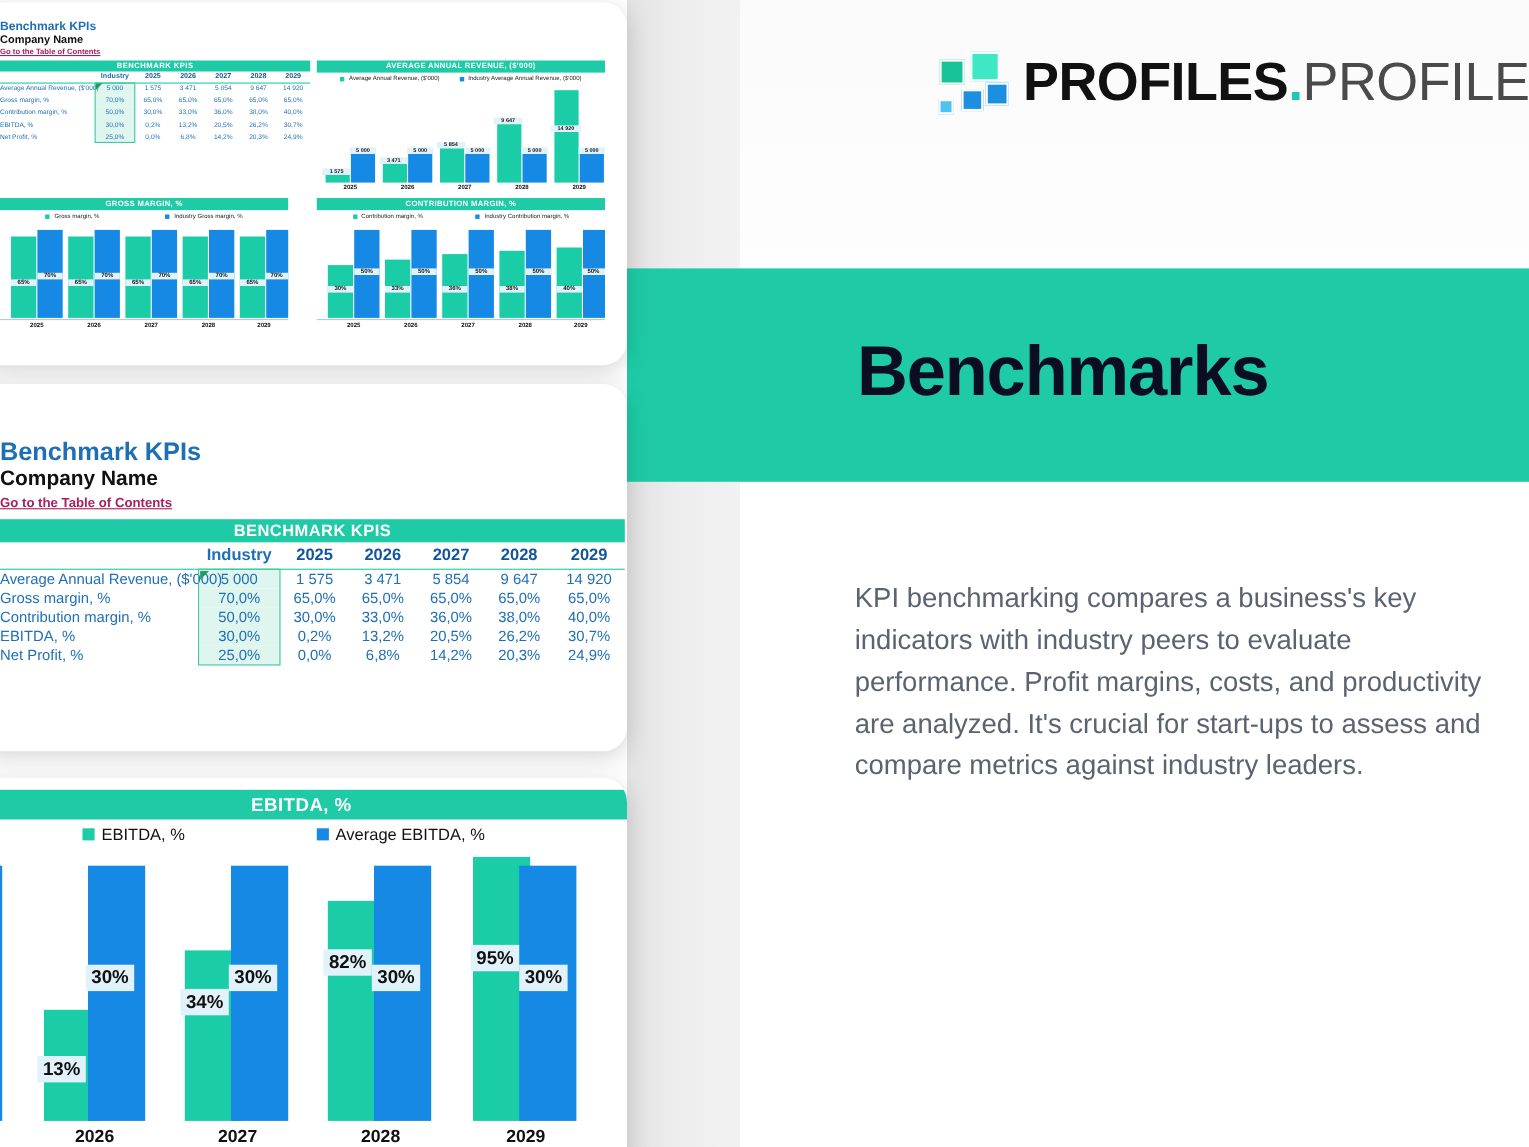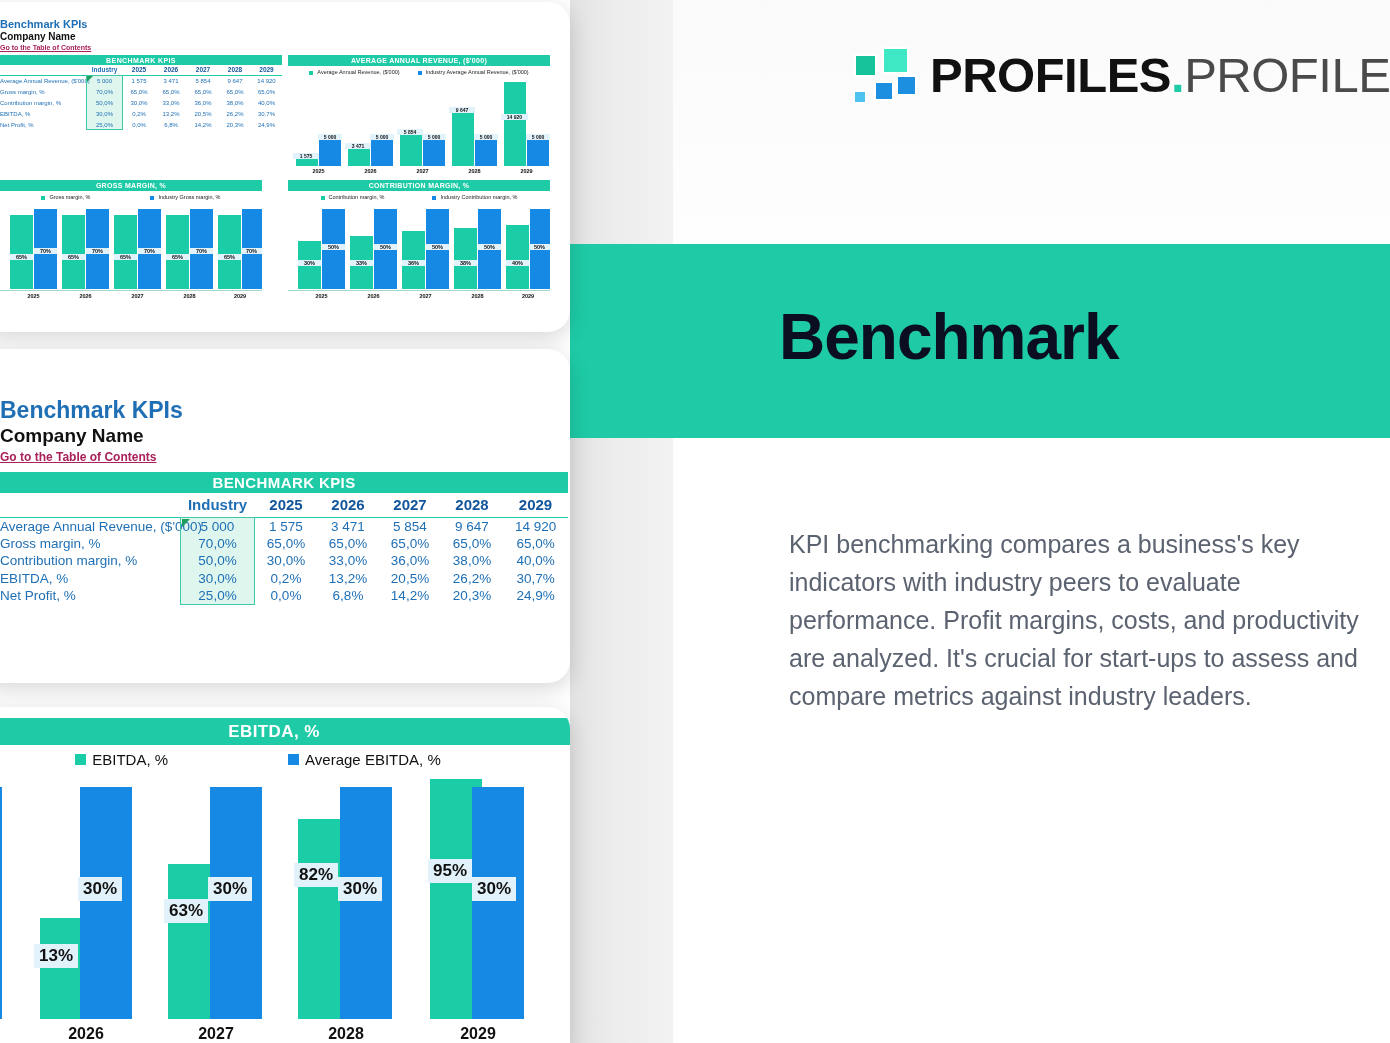--- a/index.html
+++ b/index.html
@@ -35,21 +35,21 @@
   #logo-text { font-size:49px; letter-spacing:-0.5px; line-height:1; white-space:nowrap;
                margin-left:16px; color:#111111; }
   #logo-text .w1 { font-weight:bold; }
   #logo-text .dot { color:#1ECBA6; font-weight:bold; }
   #logo-text .w2 { font-weight:normal; color:#4a4a4a; }
 
   
   #page-title { position:absolute; left:779px; top:305px; font-size:64px; font-weight:bold;
                 color:#0B0D20; letter-spacing:-1px; line-height:1; }
   #body-copy { position:absolute; left:777px; top:525px; width:590px;
-               font-size:25px; line-height:38px; color:#5b6270;margin-left:12px; }
+               font-size:25px; line-height:38px; color:#5b6270; }
 
   
   .card { position:absolute; background:#ffffff; border-radius:22px;
           box-shadow:0 6px 22px rgba(0,0,0,0.16); overflow:hidden; }
   #card-top    { left:-22px; top:2px;   width:592px; height:330px; }
   #card-mid    { left:-22px; top:349px; width:592px; height:334px; }
   #card-bottom { left:-22px; top:707px; width:592px; height:360px; }
 
   
   .sheet-title { color:#1F6FB5; font-weight:bold; }
@@ -117,21 +117,21 @@
   <div id="logo-mark">
     <i class="sq-a"></i>
     <i class="sq-b"></i>
     <i class="sq-c"></i>
     <i class="sq-d"></i>
     <i class="sq-e"></i>
   </div>
   <div id="logo-text"><span class="w1">PROFILES</span><span class="dot">.</span><span class="w2">PROFILES</span></div>
 </div>
 
-<h1 id="page-title">Benchmark</h1>
+<h1 id="page-title">Benchmarks</h1>
 <p id="body-copy">KPI benchmarking compares a business's key indicators with industry peers to evaluate performance. Profit margins, costs, and productivity are analyzed. It's crucial for start-ups to assess and compare metrics against industry leaders.</p>
 
 <div class="card" id="card-top">
 
   <div style="position:absolute;left:22px;top:16px;">
     <div class="sheet-title" style="font-size:11px;line-height:13px;">Benchmark KPIs</div>
     <div class="sheet-sub" style="font-size:10px;line-height:12px;">Company Name</div>
     <div class="sheet-link" style="font-size:7px;line-height:10px;">Go to the Table of Contents</div>
   </div>
 
@@ -428,26 +428,26 @@
     <span><span class="sw sw-g"></span><span>EBITDA, %</span></span>
     <span><span class="sw sw-b"></span><span>Average EBITDA, %</span></span>
   </div>
 
   <div id="ebitda-plot">
 
     <div class="bar b" style="left:-16px; width:40px; height:232px; background:#1689E5;"></div>
 
     <div class="bar g" style="left:62px;  width:52px;  height:101px; background:#1BCDA6;"></div>
     <div class="bar b" style="left:102px; width:52px;  height:232px; background:#1689E5;"></div>
-    <div class="blabel" style="left:56px;  bottom:51px;">13%</div>
+    <div class="blabel" style="left:56px;  bottom:35px;">13%</div>
     <div class="blabel" style="left:100px; bottom:118px;">30%</div>
 
     <div class="bar g" style="left:190px; width:52px;  height:155px; background:#1BCDA6;"></div>
     <div class="bar b" style="left:232px; width:52px;  height:232px; background:#1689E5;"></div>
-    <div class="blabel" style="left:186px; bottom:96px;">63%</div>
+    <div class="blabel" style="left:186px; bottom:96px;">34%</div>
     <div class="blabel" style="left:230px; bottom:118px;">30%</div>
 
     <div class="bar g" style="left:320px; width:52px;  height:200px; background:#1BCDA6;"></div>
     <div class="bar b" style="left:362px; width:52px;  height:232px; background:#1689E5;"></div>
     <div class="blabel" style="left:316px; bottom:132px;">82%</div>
     <div class="blabel" style="left:360px; bottom:118px;">30%</div>
 
     <div class="bar g" style="left:452px; width:52px;  height:240px; background:#1BCDA6;"></div>
     <div class="bar b" style="left:494px; width:52px;  height:232px; background:#1689E5;"></div>
     <div class="blabel" style="left:450px; bottom:136px;">95%</div>

